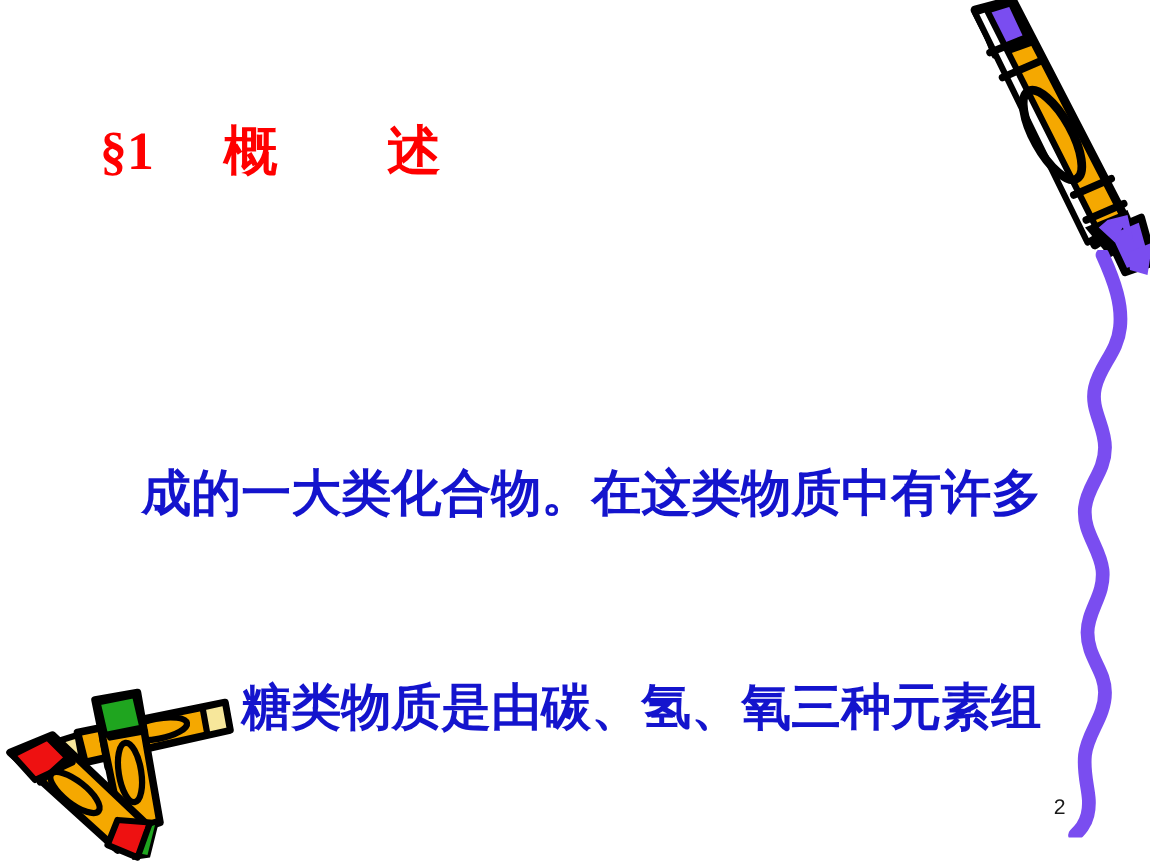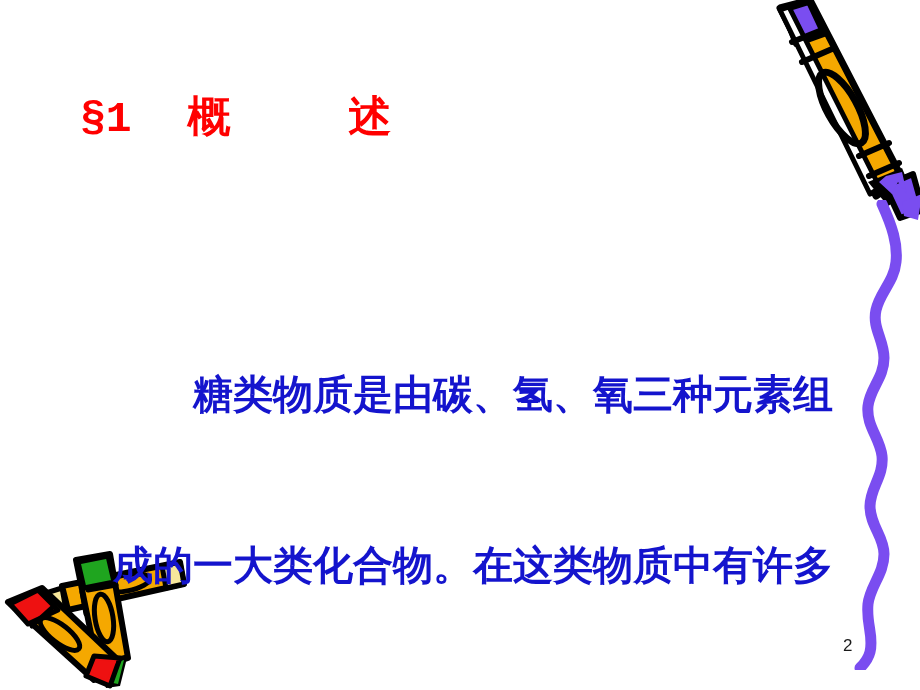--- a/index.html
+++ b/index.html
@@ -44,21 +44,21 @@
     width: 195px;
     height: 152px;
   }
 
   
   #title-line {
     position: absolute;
     left: 80px;
     top: 92px;
     color: #ff0000;
-    font-family: Liberation Mono, monospace;
+    font-family: Liberation Serif, serif;
     font-weight: bold;
     font-size: 45px;
     line-height: 56px;
     white-space: pre;
     letter-spacing: 0px;
   }
   #title-line .sec {
     font-size: 43px;
   }
   #title-line .gap {
@@ -181,21 +181,21 @@
 
       <polygon points="92,116 118,118 108,146 84,136" fill="#EE1111" stroke="#000000" stroke-width="5" stroke-linejoin="round"></polygon>
       <polygon points="94,120 114,122 104,140 90,132" fill="#EE1111"></polygon>
     </svg>
   </div>
 
   <div id="title-line"><span class="sec">§1</span><span class="gap"></span><span class="cjk">概  述</span></div>
 
 
   <div id="body-block">
+    <span class="bline">成的一大类化合物。在这类物质中有许多</span>
     <span class="bline">　　糖类物质是由碳、氢、氧三种元素组</span>
-    <span class="bline">成的一大类化合物。在这类物质中有许多</span>
     
     
   </div>
 
   <div id="page-number">2</div>
 
 </div>
 
 </body></html>

